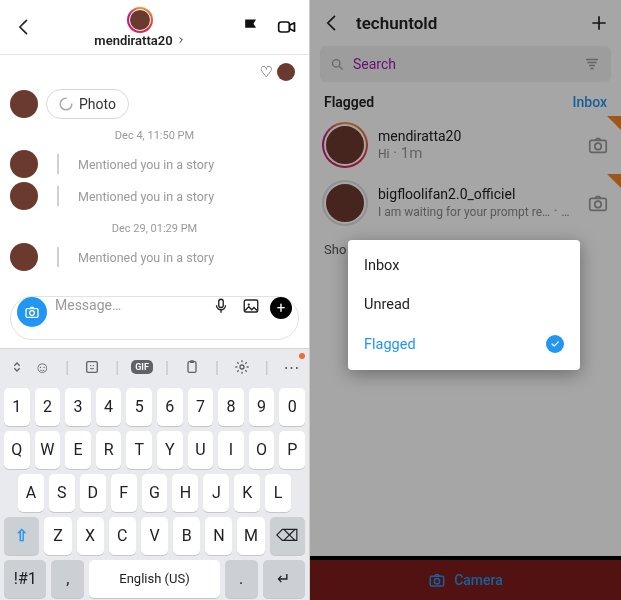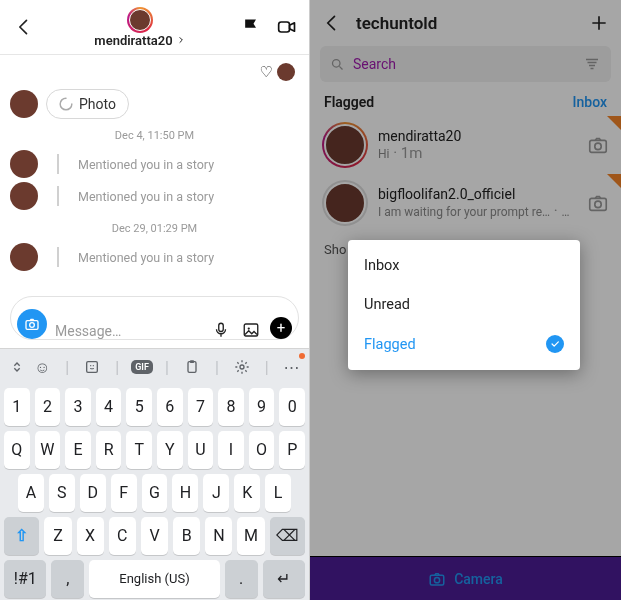--- a/index.html
+++ b/index.html
@@ -23,21 +23,21 @@
   .small-av { width:18px; height:18px; border-radius:50%; background:#6b3a2e; }
   .pill-wrap { display:flex; align-items:center; gap:8px; padding:4px 2px 0 2px; }
   .big-av { width:28px; height:28px; border-radius:50%; background:#6b3a2e; }
   .pill { border:1px solid #d8d8d8; border-radius:18px; padding:6px 12px; display:flex; align-items:center; gap:6px; font-size:14px; color:#333; background:#fff; }
   .ts { text-align:center; font-size:11px; color:#9a9a9a; padding:10px 0 6px; }
   .story-row { display:flex; align-items:center; gap:19px; padding:2px 2px; height:32px; }
   .story-bar { width:2px; background:#d0d0d0; align-self:stretch; margin:4px 0; }
   .story-text { font-size:12.5px; color:#9a9a9a; }
 
   
-  .compose { height:44px; margin:6px 10px 8px; border:1px solid #e2e2e2; border-radius:22px; display:flex; align-items:flex-end; padding:0 6px; gap:8px; }
+  .compose { height:44px; margin:6px 10px 8px; border:1px solid #e2e2e2; border-radius:22px; display:flex; align-items:flex-start; padding:0 6px; gap:8px; }
   .cam-btn { width:30px; height:30px; border-radius:50%; background:#2196f3; display:flex; align-items:center; justify-content:center; }
   .msg-input { flex:1; font-size:14px; color:#9a9a9a; }
   .c-icon { width:22px; display:flex; justify-content:center; color:#222; }
   .plus-btn { width:22px; height:22px; border-radius:50%; background:#000; color:#fff; display:flex; align-items:center; justify-content:center; font-size:15px; }
 
   
   .kbd { height:252px; background:#e8eaed; border-top:1px solid #d4d4d4; display:flex; flex-direction:column; }
   .kbd-top { height:36px; display:flex; align-items:center; padding:0 6px; gap:2px; position:relative; }
   .kbd-top .kti { width:40px; display:flex; justify-content:center; color:#5f6368; font-size:16px; }
   .kbd-top .sep { color:#c0c3c7; }
@@ -69,21 +69,21 @@
   .conv .flag { position:absolute; top:0; right:0; width:0; height:0; border-top:14px solid #f58529; border-left:14px solid transparent; }
   .below-text { font-size:13px; color:#555; padding:10px 14px; }
 
   
   .popup { position:absolute; left:38px; top:240px; width:232px; background:#fff; border-radius:4px; box-shadow:0 4px 18px rgba(0,0,0,0.35); z-index:5; padding:6px 0; }
   .popup .opt { padding:11px 16px; font-size:14.5px; color:#222; display:flex; align-items:center; justify-content:space-between; }
   .popup .opt.sel { color:#2196f3; }
   .check { width:18px; height:18px; border-radius:50%; background:#2196f3; display:flex; align-items:center; justify-content:center; }
 
   
-  .r-bottom { position:absolute; bottom:0; left:0; right:0; height:44px; background:#4c1d95; border-top:1px solid #000000; display:flex; align-items:center; justify-content:center; gap:8px; color:#2196f3; font-size:14px; font-weight:500; }
+  .r-bottom { position:absolute; bottom:0; left:0; right:0; height:44px; background:#7f1d1d; border-top:4px solid #000000; display:flex; align-items:center; justify-content:center; gap:8px; color:#2196f3; font-size:14px; font-weight:500; }
 
   svg { display:block; }
 </style>
 </head>
 <body>
 
 <div class="left">
   <div class="l-header">
     <div class="l-back">
       <svg width="20" height="20" viewBox="0 0 24 24">

